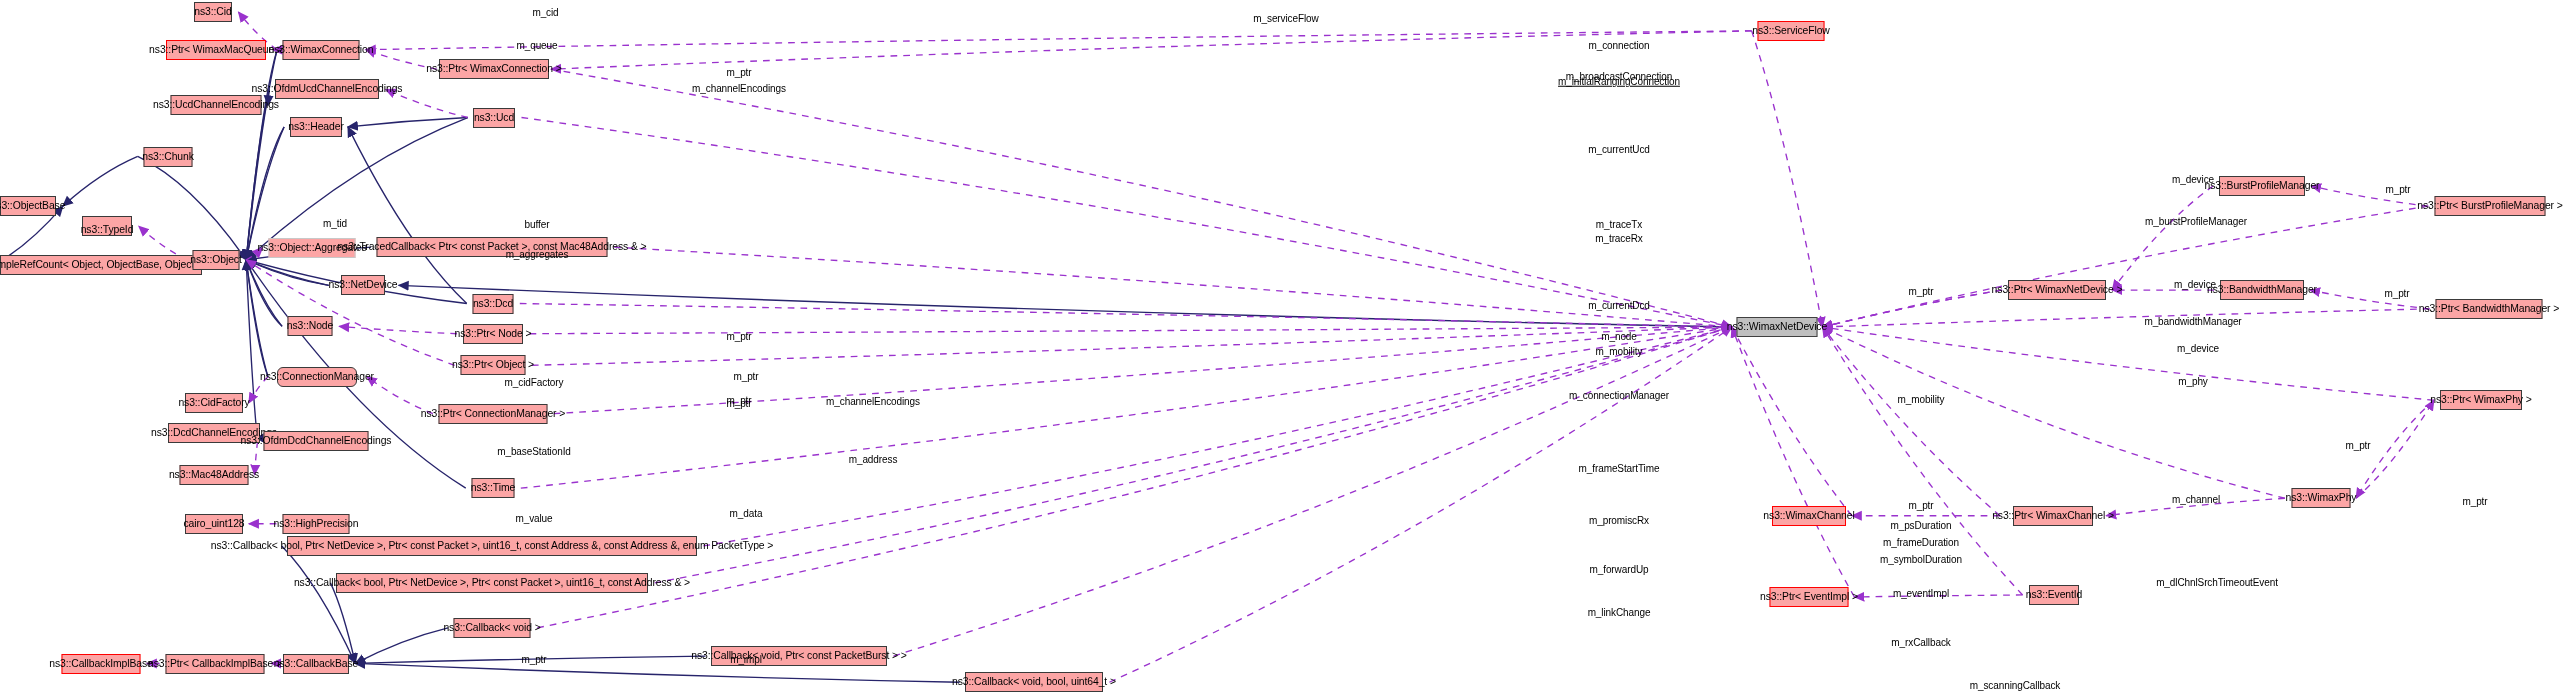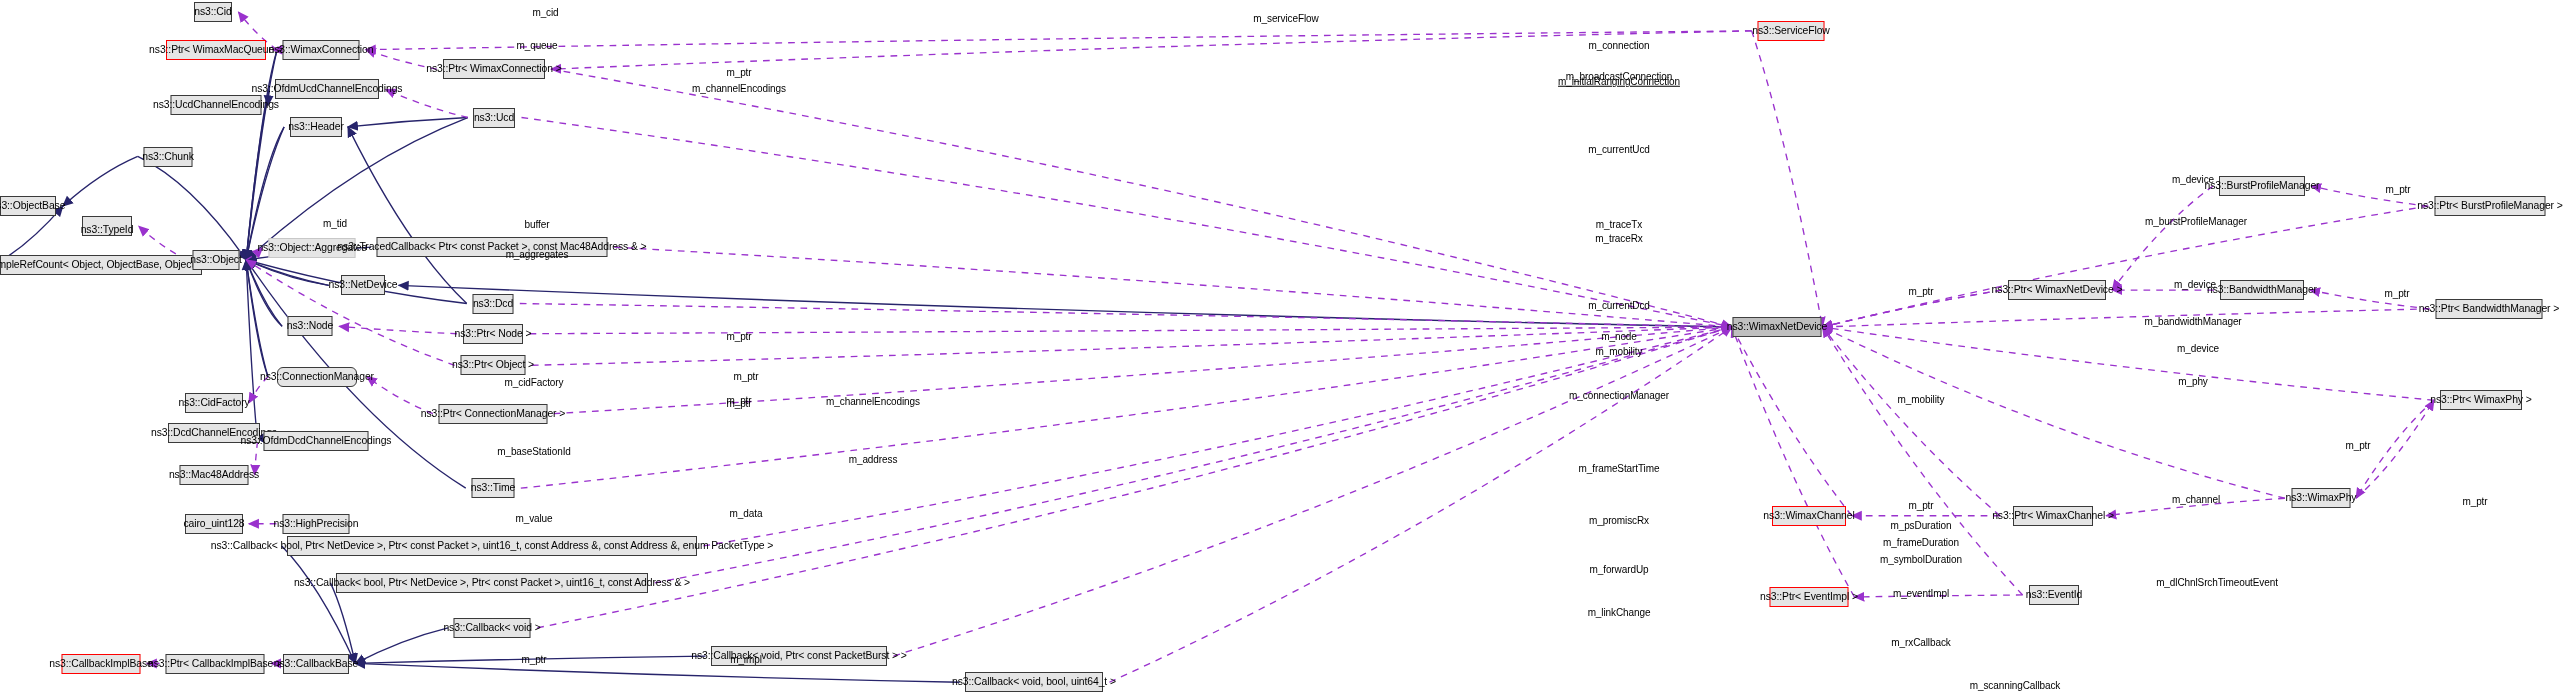--- a/index.html
+++ b/index.html
@@ -9,21 +9,21 @@
     width:2576px;
     height:695px;
     background:#ffffff;
     font-family:"Liberation Sans", sans-serif;
     overflow:hidden;
   }
   svg#edges{position:absolute;left:0;top:0;width:2576px;height:695px;pointer-events:none;}
   .node{
     position:absolute;
     box-sizing:border-box;
-    background:#e5e5e5;
+    background:#fca5a5;
     border:1.1px solid #3a3a3a;
     color:#000000;
     font-size:10.4px;
     line-height:1;
     white-space:nowrap;
     display:flex;
     align-items:center;
     justify-content:center;
     padding:0 6px;
     height:20px;
@@ -208,21 +208,21 @@
     </div>
     <div class="node" style="left: 215px; top: 664px; width: 99px;">
       <span>ns3::Ptr&lt; CallbackImplBase &gt;</span>
     </div>
     <div class="node" style="left: 316px; top: 664px; width: 66px;">
       <span>ns3::CallbackBase</span>
     </div>
     <div class="node" style="left: 494px; top: 118px; width: 42px;">
       <span>ns3::Ucd</span>
     </div>
-    <div class="node" style="left: 494px; top: 69px; width: 102px;">
+    <div class="node" style="left: 494px; top: 69px; width: 110px;">
       <span>ns3::Ptr&lt; WimaxConnection &gt;</span>
     </div>
     <div class="node" style="left: 492px; top: 247px; width: 231px;">
       <span>ns3::TracedCallback&lt; Ptr&lt; const Packet &gt;, const Mac48Address &amp; &gt;</span>
     </div>
     <div class="node" style="left: 493px; top: 304px; width: 41px;">
       <span>ns3::Dcd</span>
     </div>
     <div class="node" style="left: 493px; top: 334px; width: 60px;">
       <span>ns3::Ptr&lt; Node &gt;</span>
@@ -247,21 +247,21 @@
     </div>
     <div class="node" style="left: 799px; top: 656px; width: 176px;">
       <span>ns3::Callback&lt; void, Ptr&lt; const PacketBurst &gt; &gt;</span>
     </div>
     <div class="node" style="left: 1034px; top: 682px; width: 138px;">
       <span>ns3::Callback&lt; void, bool, uint64_t &gt;</span>
     </div>
     <div class="node red" style="left: 1791px; top: 31px; width: 67px;">
       <span>ns3::ServiceFlow</span>
     </div>
-    <div class="node center" style="left: 1777px; top: 327px; width: 89px;">
+    <div class="node center" style="left: 1777px; top: 327px; width: 81px;">
       <span>ns3::WimaxNetDevice</span>
     </div>
     <div class="node" style="left: 2057px; top: 290px; width: 98px;">
       <span>ns3::Ptr&lt; WimaxNetDevice &gt;</span>
     </div>
     <div class="node" style="left: 2262px; top: 186px; width: 86px;">
       <span>ns3::BurstProfileManager</span>
     </div>
     <div class="node" style="left: 2490px; top: 206px; width: 111px;">
       <span>ns3::Ptr&lt; BurstProfileManager &gt;</span>

